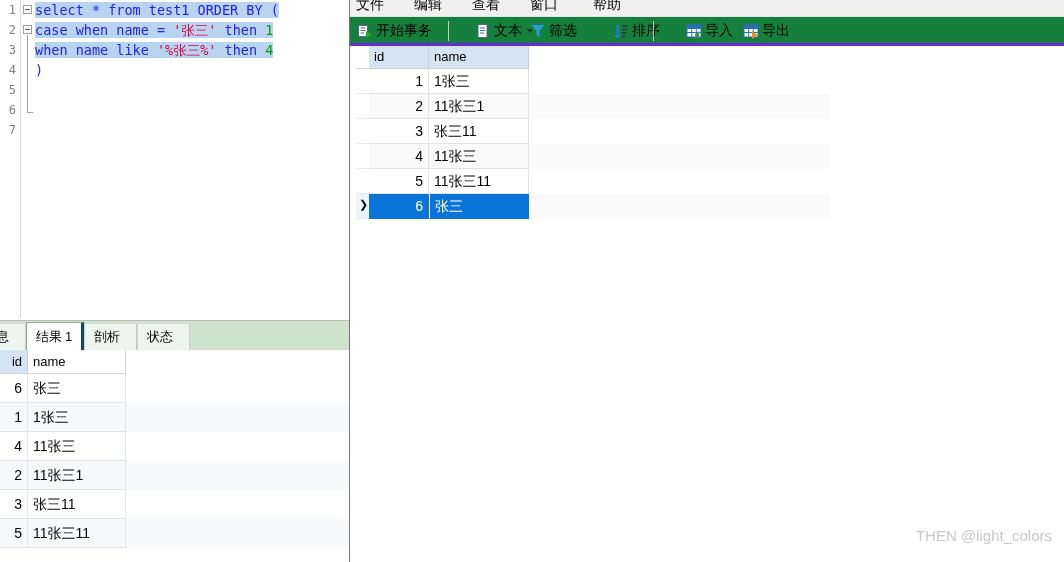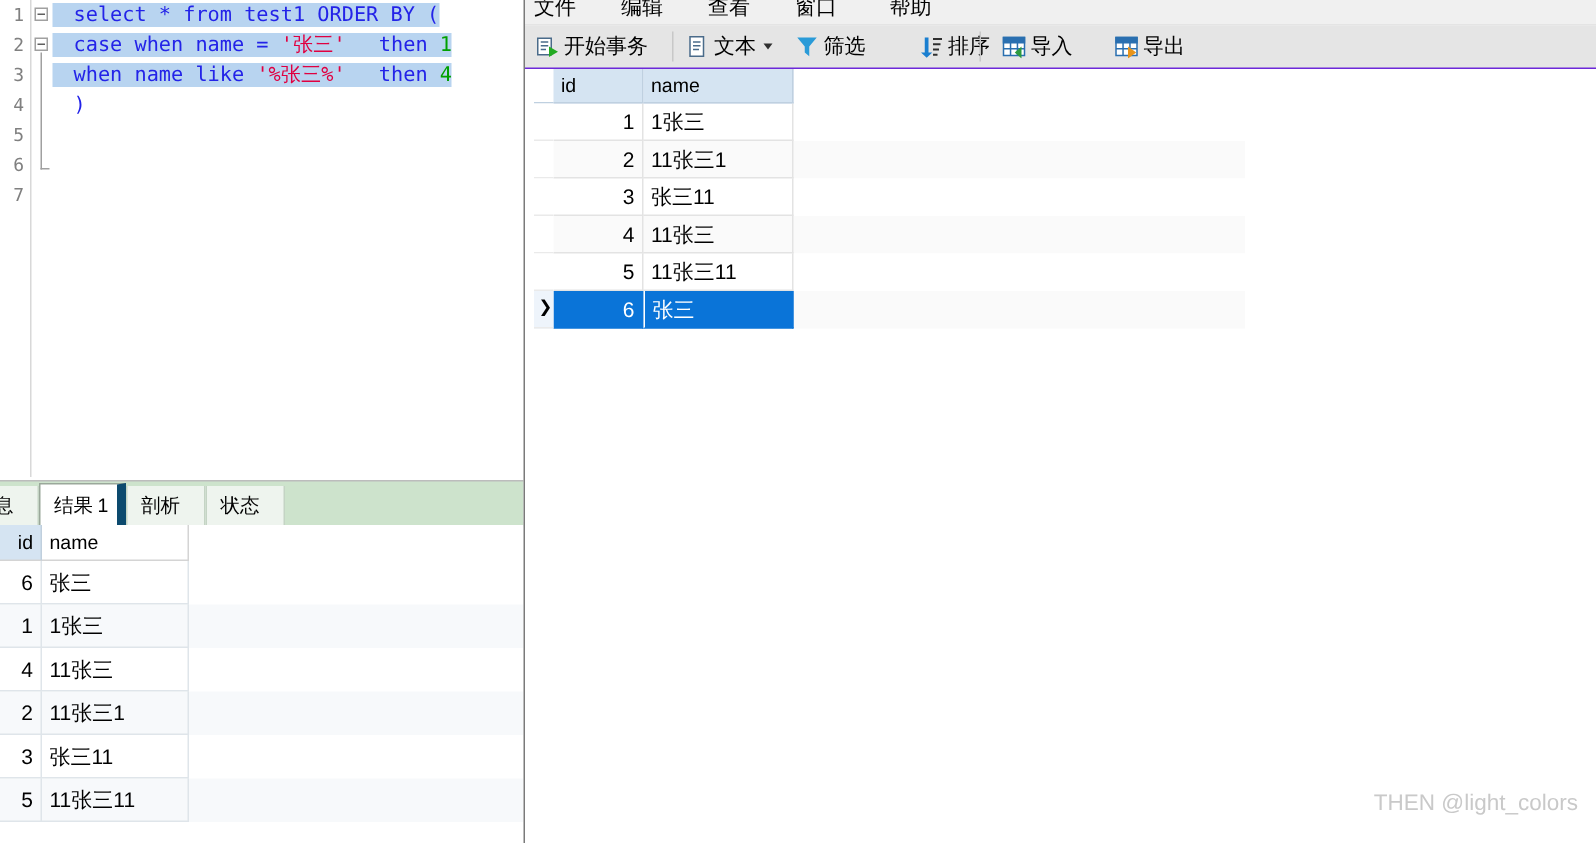--- a/index.html
+++ b/index.html
@@ -68,21 +68,21 @@
   }
   .code-line {
     height: 20px;
     line-height: 20px;
     white-space: pre;
     font-family: "DejaVu Sans Mono", monospace;
     font-size: 13.5px;
     letter-spacing: 0px;
   }
   .sel { background: #b8d4f0; }
-  .kw  { color: #2323e8; padding-left: 14px; }
+  .kw  { color: #2323e8; }
   .str { color: #e00040; margin-top: 47px; }
   .num { color: #00a000; }
 
   
   .fold-box {
     position: absolute;
     width: 9px; height: 9px;
     border: 1px solid #a0a0a0;
     background: #ffffff;
     box-sizing: border-box;
@@ -128,21 +128,21 @@
     background: #eef4ee;
     border-left: 1px solid #c4d4c4;
     border-right: 1px solid #c4d4c4;
   }
   .rtab.active {
     background: #ffffff;
     top: 1px;
     height: 29px;
     line-height: 28px;
     border-left: 1px solid #9aa89a;
-    border-right: 6px solid #0c4a6e;
+    border-right: 3px solid #0c4a6e;
     border-top: 1px solid #9aa89a;
     font-weight: normal;
   }
   .rtab .cnt { color: #000; margin-left: 3px; }
   #rtab-fill {
     position: absolute;
     left: 0; top: 27px;
     width: 349px; height: 3px;
     background: #cde3cc;
   }
@@ -229,22 +229,22 @@
     color: #000;
     white-space: nowrap;
   }
 
   
   #toolbar {
     position: absolute;
     left: 0; top: 17px;
     width: 714px;
     height: 29px;
-    background: #e5e5e5;
-    border-bottom: 1px solid #6d28d9;
+    background: #15803d;
+    border-bottom: 3px solid #6d28d9;
     box-sizing: border-box;
   }
   .tb-item {
     position: absolute;
     top: 2px;
     height: 24px;
     display: flex;
     align-items: center;
     gap: 3px;
     padding: 0 3px;
@@ -439,21 +439,21 @@
       <div class="tb-item" style="left: 4px;">
         <span class="ic"><svg width="16" height="16" viewBox="0 0 16 16">
             <rect x="1.5" y="2.5" width="9" height="11" fill="#ffffff" stroke="#4a6b8a" stroke-width="1"></rect>
             <line x1="3.5" y1="5" x2="8.5" y2="5" stroke="#4a6b8a" stroke-width="1"></line>
             <line x1="3.5" y1="7.5" x2="8.5" y2="7.5" stroke="#4a6b8a" stroke-width="1"></line>
             <line x1="3.5" y1="10" x2="7" y2="10" stroke="#4a6b8a" stroke-width="1"></line>
             <polygon points="9,8 15,11.5 9,15" fill="#22aa22"></polygon>
           </svg></span>
         <span class="tb-label">开始事务</span>
       </div>
-      <div class="tb-item" style="left: 104px; text-align: center;">
+      <div class="tb-item" style="left: 122px; text-align: center;">
         <span class="ic"><svg width="16" height="16" viewBox="0 0 16 16">
             <rect x="3" y="1.5" width="9" height="13" fill="#ffffff" stroke="#4a6b8a" stroke-width="1"></rect>
             <line x1="5" y1="5" x2="10" y2="5" stroke="#4a6b8a" stroke-width="1"></line>
             <line x1="5" y1="7.5" x2="10" y2="7.5" stroke="#4a6b8a" stroke-width="1"></line>
             <line x1="5" y1="10" x2="9" y2="10" stroke="#4a6b8a" stroke-width="1"></line>
           </svg></span>
         <span class="tb-label">文本</span>
         <span class="caret"></span>
       </div>
       <div class="tb-item" style="left: 177px;">
@@ -465,21 +465,21 @@
       <div class="tb-item" style="left: 260px; align-items: center;">
         <span class="ic"><svg width="16" height="16" viewBox="0 0 16 16">
             <polygon points="3.5,2 3.5,12 1,12 4.8,15.5 8.5,12 6,12 6,2" fill="#1a7fd0"></polygon>
             <line x1="9" y1="3" x2="15" y2="3" stroke="#303030" stroke-width="1.4"></line>
             <line x1="9" y1="6.5" x2="14" y2="6.5" stroke="#303030" stroke-width="1.4"></line>
             <line x1="9" y1="10" x2="13" y2="10" stroke="#303030" stroke-width="1.4"></line>
             <line x1="9" y1="13.5" x2="12" y2="13.5" stroke="#303030" stroke-width="1.4"></line>
           </svg></span>
         <span class="tb-label">排序</span>
       </div>
-      <div class="tb-item" style="left: 315px;">
+      <div class="tb-item" style="left: 333px;">
         <span class="ic"><svg width="16" height="16" viewBox="0 0 16 16">
             <rect x="1" y="2" width="14" height="12" fill="#ffffff" stroke="#2a6fb0" stroke-width="1"></rect>
             <rect x="1" y="2" width="14" height="3.5" fill="#2a6fb0" stroke="#2a6fb0" stroke-width="1"></rect>
             <line x1="5.7" y1="5.5" x2="5.7" y2="14" stroke="#2a6fb0" stroke-width="1"></line>
             <line x1="10.3" y1="5.5" x2="10.3" y2="14" stroke="#2a6fb0" stroke-width="1"></line>
             <line x1="1" y1="9.5" x2="15" y2="9.5" stroke="#2a6fb0" stroke-width="1"></line>
             <polygon points="13,8 8.5,12 13,16" fill="#2d9a3e"></polygon>
           </svg></span>
         <span class="tb-label">导入</span>
       </div>

